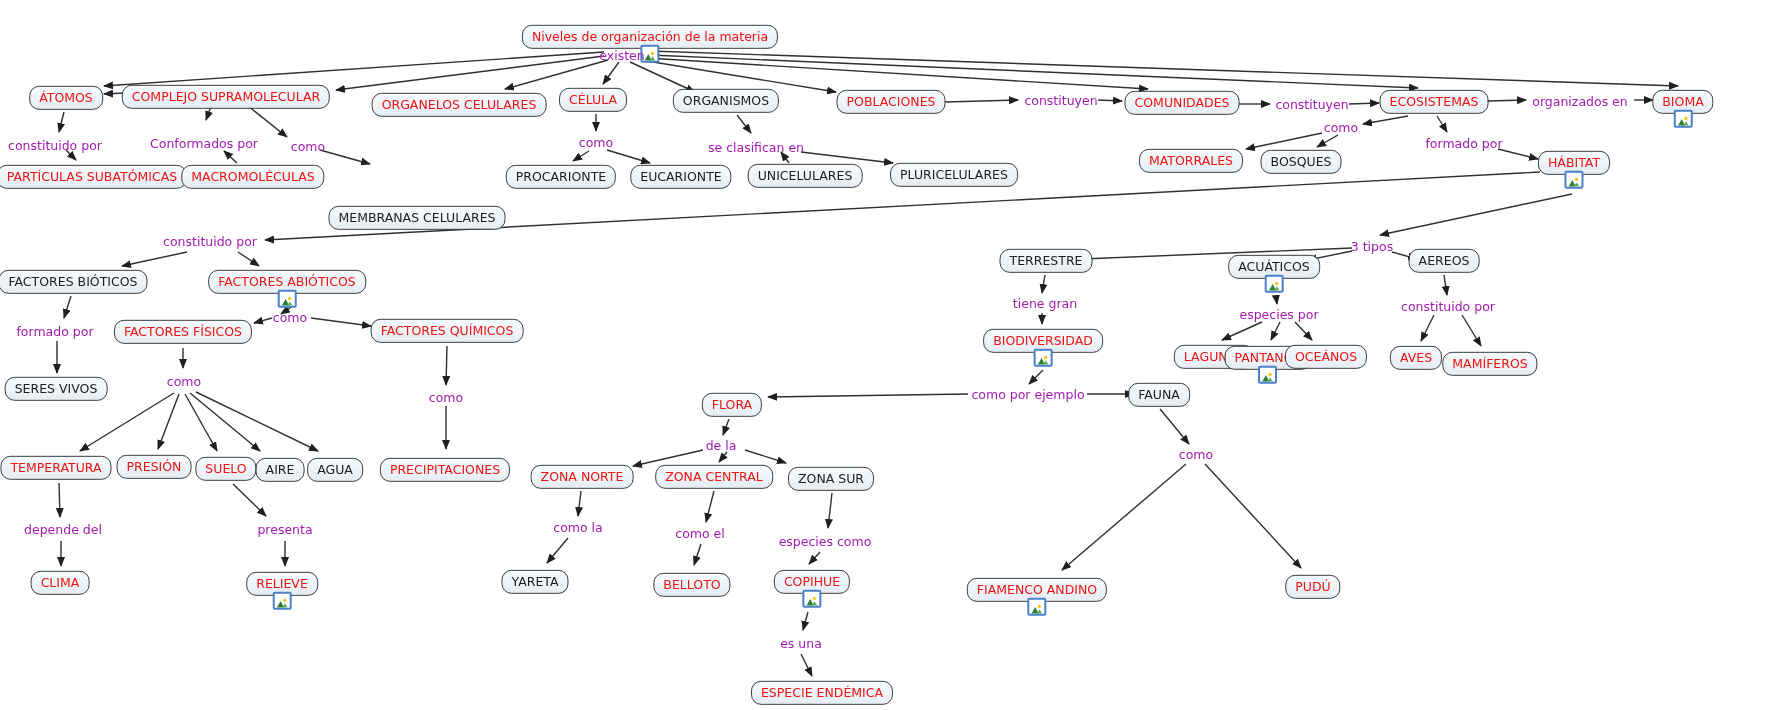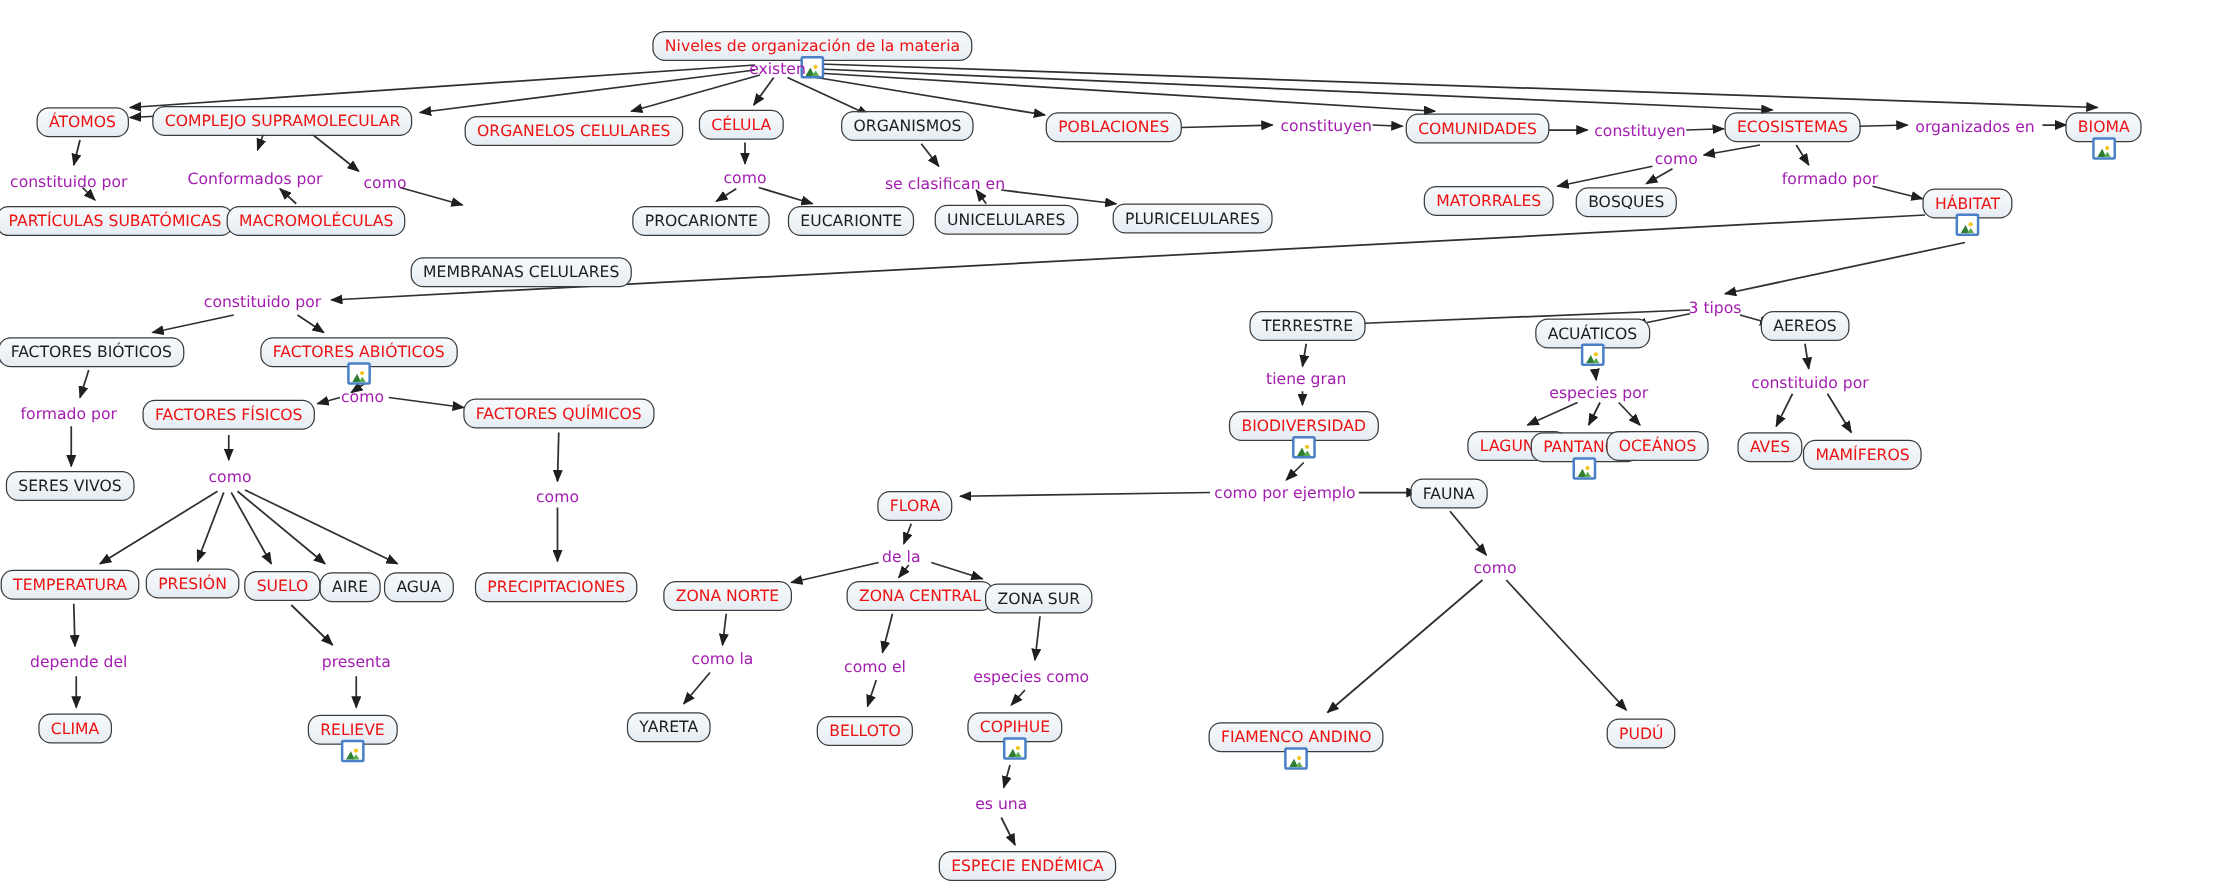--- a/index.html
+++ b/index.html
@@ -211,21 +211,21 @@
           <path d="M0 10 L4 3.2 L7.2 10 Z" fill="#2e7d32"></path>
           <path d="M5 10 L8.2 5.6 L11 10 Z" fill="#58ab4e"></path>
         </svg>
       </span></div>
     <div class="node red" style="left: 1326px; top: 357px;">OCEÁNOS</div>
     <div class="node red" style="left: 1416px; top: 358px;">AVES</div>
     <div class="node red" style="left: 1490px; top: 364px;">MAMÍFEROS</div>
     <div class="node red" style="left: 732px; top: 405px;">FLORA</div>
     <div class="node black" style="left: 1159px; top: 395px;">FAUNA</div>
     <div class="node red" style="left: 582px; top: 477px;">ZONA NORTE</div>
-    <div class="node red" style="left: 736px; top: 477px;">ZONA CENTRAL</div>
+    <div class="node red" style="left: 714px; top: 477px;">ZONA CENTRAL</div>
     <div class="node black" style="left: 831px; top: 479px;">ZONA SUR</div>
     <div class="node black" style="left: 535px; top: 582px;">YARETA</div>
     <div class="node red" style="left: 692px; top: 585px;">BELLOTO</div>
     <div class="node red" style="left: 812px; top: 582px; text-align: center;">COPIHUE<span class="res-icon">
         <svg width="11" height="10" viewBox="0 0 11 10">
           <circle cx="8" cy="2.6" r="1.7" fill="#f4c41c"></circle>
           <path d="M0 10 L4 3.2 L7.2 10 Z" fill="#2e7d32"></path>
           <path d="M5 10 L8.2 5.6 L11 10 Z" fill="#58ab4e"></path>
         </svg>
       </span></div>

